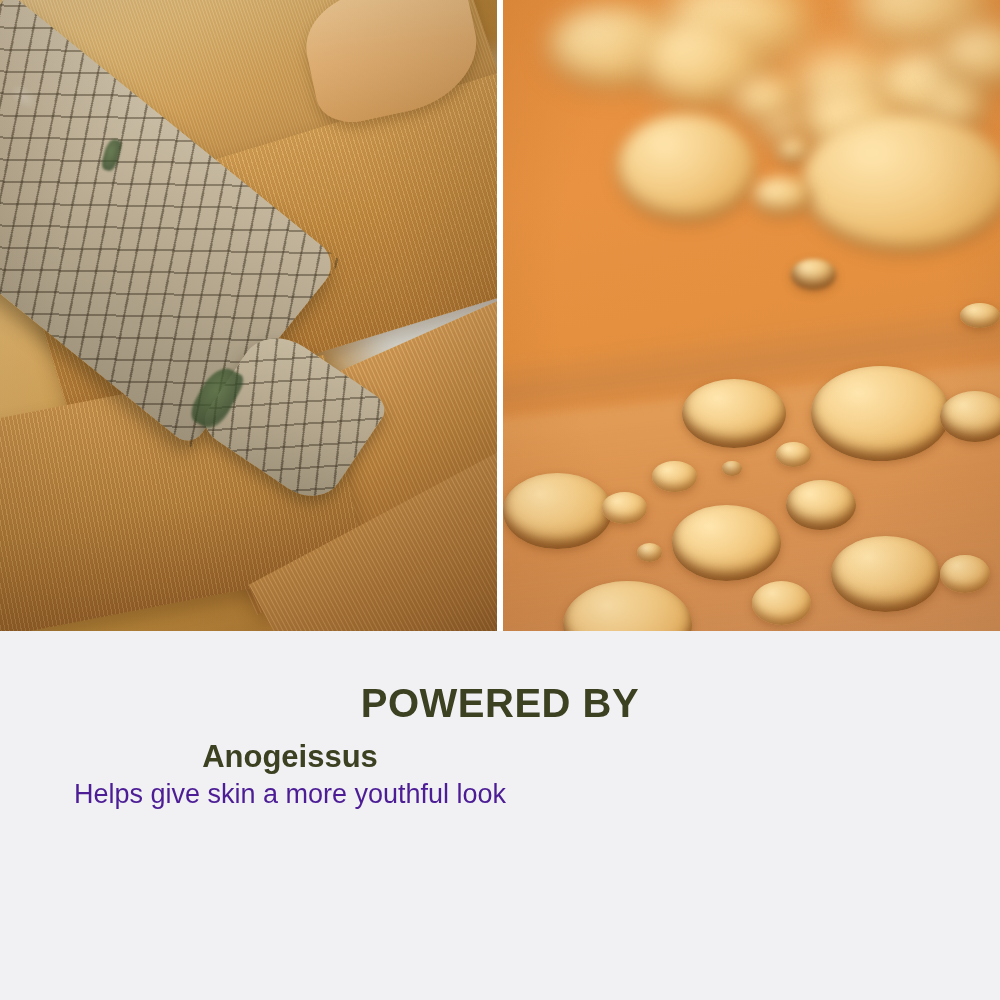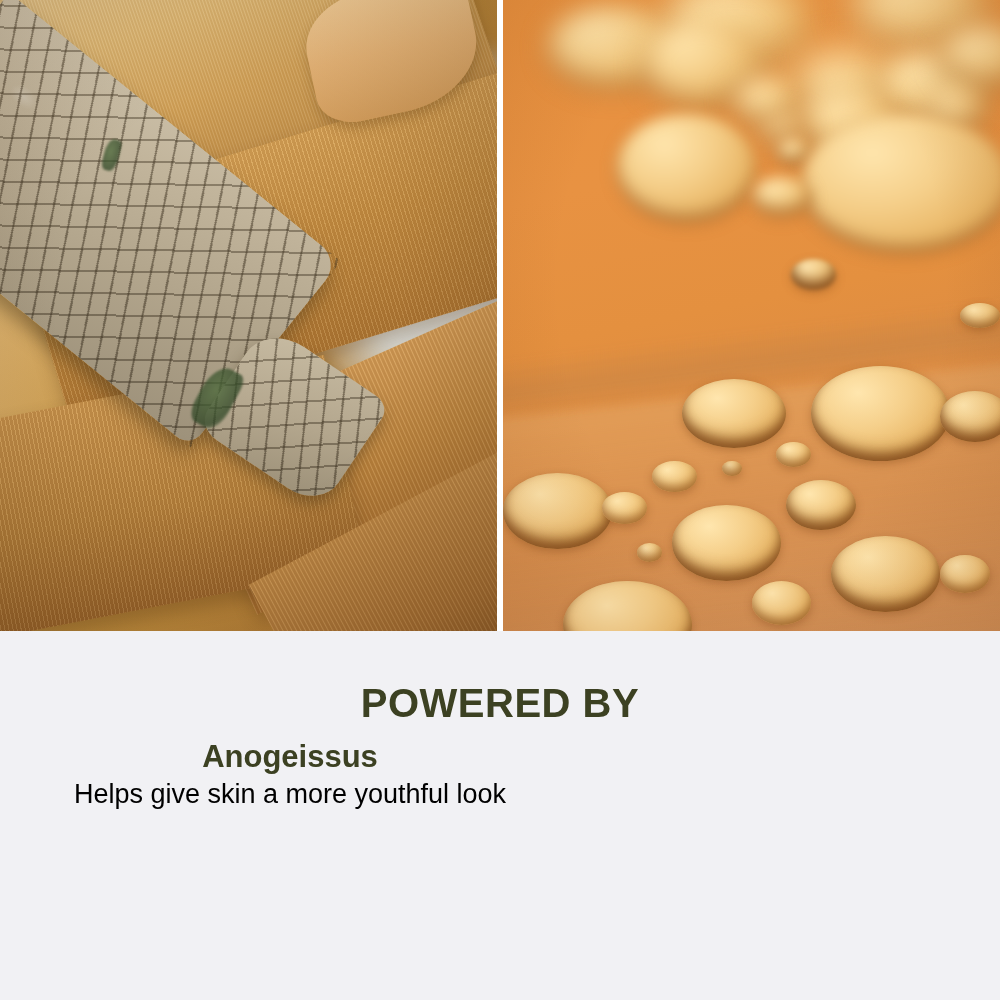--- a/index.html
+++ b/index.html
@@ -343,21 +343,21 @@
     font-weight: 700;
     line-height: 1.17;
     color: #3c4122;
     margin: 0;
   }
 
   .col-desc {
     font-size: 27px;
     font-weight: 400;
     line-height: 1.30;
-    color: #000000;
+    color: #4c1d95;
     margin: 2px 0 0 0;
   }
 </style>
 </head>
 <body>
 
 <div id="root">
 
   <div class="media-strip">
 

